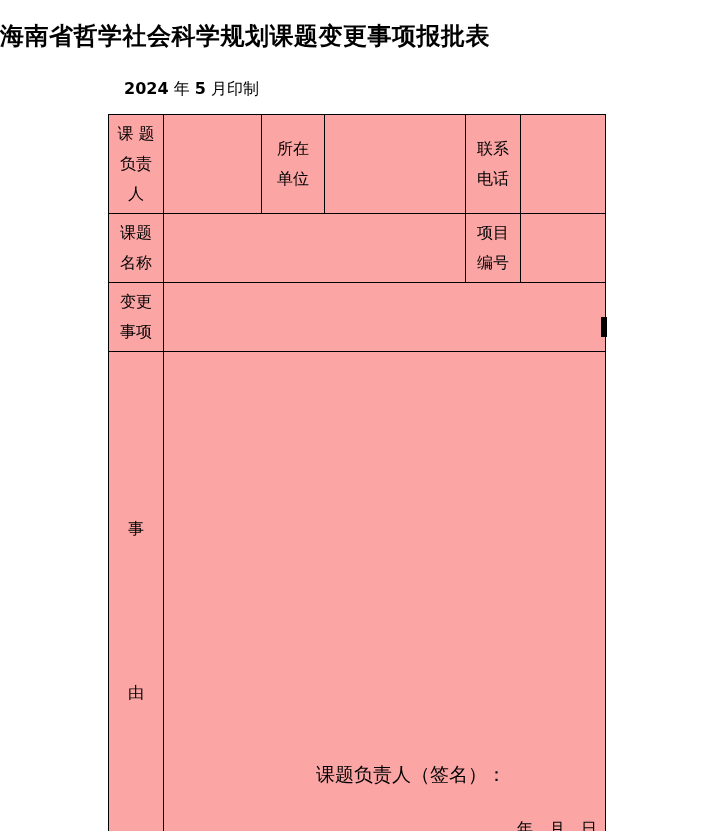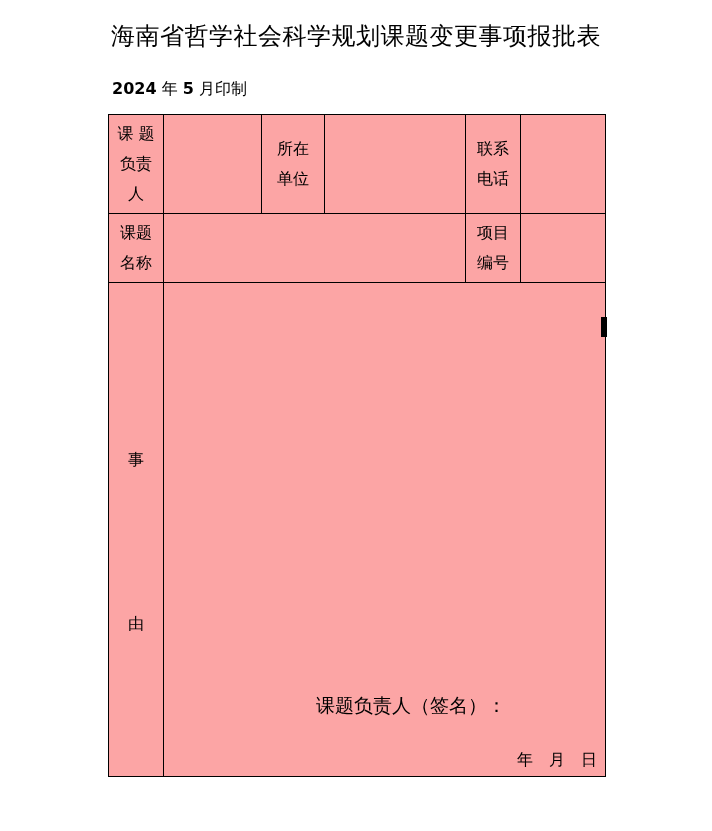--- a/index.html
+++ b/index.html
@@ -11,30 +11,30 @@
     background: #ffffff;
     color: #000000;
     font-family: "DejaVu Serif", serif;
     overflow: hidden;
   }
   .title {
     position: absolute;
     top: 20px;
     left: 0;
     width: 100%;
-    text-align: center;
+    text-align: left;
     font-size: 24px;
-    font-weight: normal;
+    font-weight: bold;
     font-family: "DejaVu Sans", sans-serif;
     letter-spacing: 0.5px;
   }
   .meta {
     position: absolute;
     top: 79px;
-    left: 112px;
+    left: 124px;
     width: 497px;
     display: flex;
     justify-content: space-between;
     align-items: baseline;
     font-size: 16px;
     line-height: 20px;
   }
   .print-date .num {
     font-weight: bold;
     font-family: "DejaVu Sans", sans-serif;
@@ -138,20 +138,25 @@
         <td></td>
       </tr>
       <tr class="r2">
         <td class="lbl">课题
 名称</td>
         <td colspan="3"></td>
         <td class="lbl">项目
 编号</td>
         <td></td>
       </tr>
+      <tr class="r3">
+        <td class="lbl">变更
+事项</td>
+        <td colspan="5"></td>
+      </tr>
       <tr class="r4">
         <td class="lbl reason">
           <span class="reason-top">事</span>
           <span class="reason-bottom">由</span>
         </td>
         <td colspan="5" class="reason-cell">
           <span class="signature">课题负责人（签名）：</span>
           <span class="date-line">年　月　日</span>
         </td>
       </tr>

